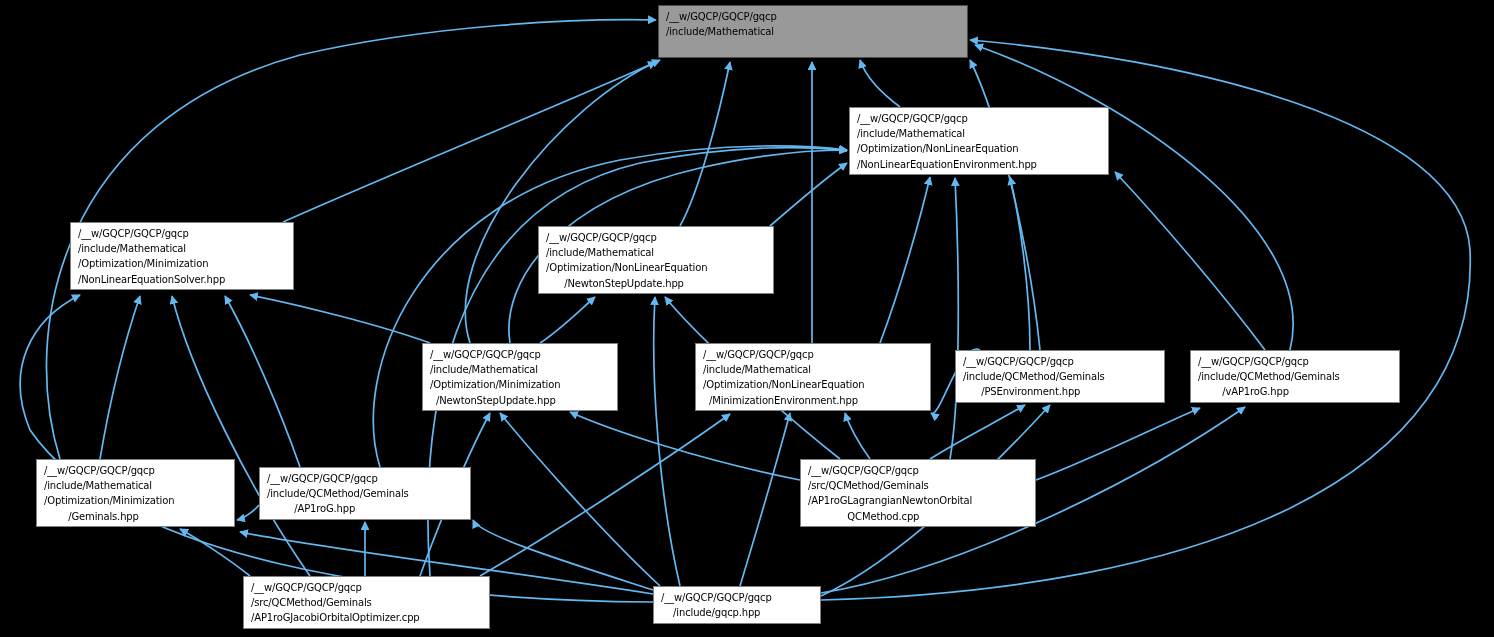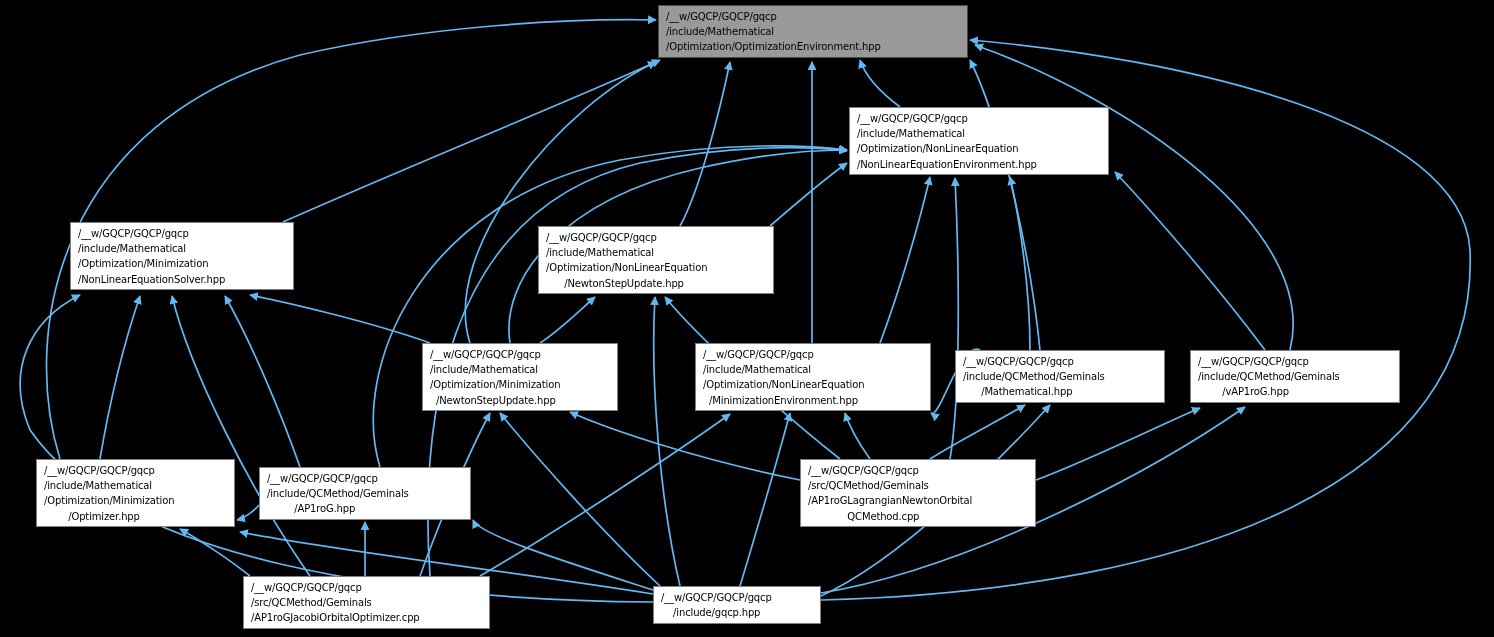--- a/index.html
+++ b/index.html
@@ -85,26 +85,26 @@
       <path d="M 930,459 C 960,440 1000,420 1025,405" fill="none" stroke="#63b8f2" stroke-width="1.7" marker-end="url(#arrow)"></path>
       <path d="M 821,596 C 900,560 1000,460 1050,405" fill="none" stroke="#63b8f2" stroke-width="1.7" marker-end="url(#arrow)"></path>
       <path d="M 1036,480 C 1090,460 1160,425 1200,408" fill="none" stroke="#63b8f2" stroke-width="1.7" marker-end="url(#arrow)"></path>
       <path d="M 821,593 C 960,570 1140,480 1245,407" fill="none" stroke="#63b8f2" stroke-width="1.7" marker-end="url(#arrow)"></path>
       <path d="M 259,505 C 255,510 245,518 237,520" fill="none" stroke="#63b8f2" stroke-width="1.7" marker-end="url(#arrow)"></path>
       <path d="M 250,576 C 230,560 200,540 180,529" fill="none" stroke="#63b8f2" stroke-width="1.7" marker-end="url(#arrow)"></path>
       <path d="M 653,594 C 500,570 330,550 240,532" fill="none" stroke="#63b8f2" stroke-width="1.7" marker-end="url(#arrow)"></path>
       <path d="M 365,576 C 365,555 365,535 365,522" fill="none" stroke="#63b8f2" stroke-width="1.7" marker-end="url(#arrow)"></path>
       <path d="M 653,590 C 560,560 480,535 473,520" fill="none" stroke="#63b8f2" stroke-width="1.7" marker-end="url(#arrow)"></path>
     </svg>
-<div class="node root" style="left: 658px; top: 5px; width: 310px; height: 53px;"><span class="ln">/__w/GQCP/GQCP/gqcp</span><span class="ln">/include/Mathematical</span><span class="ln">/Optimization/OptimizationEnvironment.hpp</span></div>
+<div class="node root" style="left: 658px; top: 5px; width: 310px; height: 53px;"><span class="ln">/__w/GQCP/GQCP/gqcp</span><span class="ln">/include/Mathematical</span></div>
     <div class="node" style="left: 849px; top: 107px; width: 260px; height: 68px;"><span class="ln">/__w/GQCP/GQCP/gqcp</span><span class="ln">/include/Mathematical</span><span class="ln">/Optimization/NonLinearEquation</span><span class="ln">/NonLinearEquationEnvironment.hpp</span></div>
     <div class="node" style="left: 70px; top: 222px; width: 224px; height: 68px;"><span class="ln">/__w/GQCP/GQCP/gqcp</span><span class="ln">/include/Mathematical</span><span class="ln">/Optimization/Minimization</span><span class="ln">/NonLinearEquationSolver.hpp</span></div>
     <div class="node" style="left: 538px; top: 226px; width: 236px; height: 68px;"><span class="ln">/__w/GQCP/GQCP/gqcp</span><span class="ln">/include/Mathematical</span><span class="ln">/Optimization/NonLinearEquation</span><span class="ln">      /NewtonStepUpdate.hpp</span></div>
     <div class="node" style="left: 422px; top: 343px; width: 196px; height: 68px;"><span class="ln">/__w/GQCP/GQCP/gqcp</span><span class="ln">/include/Mathematical</span><span class="ln">/Optimization/Minimization</span><span class="ln">  /NewtonStepUpdate.hpp</span></div>
     <div class="node" style="left: 695px; top: 343px; width: 236px; height: 68px;"><span class="ln">/__w/GQCP/GQCP/gqcp</span><span class="ln">/include/Mathematical</span><span class="ln">/Optimization/NonLinearEquation</span><span class="ln">  /MinimizationEnvironment.hpp</span></div>
-    <div class="node" style="left: 955px; top: 350px; width: 210px; height: 53px;"><span class="ln">/__w/GQCP/GQCP/gqcp</span><span class="ln">/include/QCMethod/Geminals</span><span class="ln">      /Mathematical.hpp</span></div>
+    <div class="node" style="left: 955px; top: 350px; width: 210px; height: 53px;"><span class="ln">/__w/GQCP/GQCP/gqcp</span><span class="ln">/include/QCMethod/Geminals</span><span class="ln">      /PSEnvironment.hpp</span></div>
     <div class="node" style="left: 1190px; top: 350px; width: 210px; height: 53px;"><span class="ln">/__w/GQCP/GQCP/gqcp</span><span class="ln">/include/QCMethod/Geminals</span><span class="ln">        /vAP1roG.hpp</span></div>
-    <div class="node" style="left: 36px; top: 459px; width: 199px; height: 68px;"><span class="ln">/__w/GQCP/GQCP/gqcp</span><span class="ln">/include/Mathematical</span><span class="ln">/Optimization/Minimization</span><span class="ln">        /Optimizer.hpp</span></div>
+    <div class="node" style="left: 36px; top: 459px; width: 199px; height: 68px;"><span class="ln">/__w/GQCP/GQCP/gqcp</span><span class="ln">/include/Mathematical</span><span class="ln">/Optimization/Minimization</span><span class="ln">        /Geminals.hpp</span></div>
     <div class="node" style="left: 259px; top: 467px; width: 212px; height: 53px;"><span class="ln">/__w/GQCP/GQCP/gqcp</span><span class="ln">/include/QCMethod/Geminals</span><span class="ln">         /AP1roG.hpp</span></div>
     <div class="node" style="left: 800px; top: 459px; width: 236px; height: 68px;"><span class="ln">/__w/GQCP/GQCP/gqcp</span><span class="ln">/src/QCMethod/Geminals</span><span class="ln">/AP1roGLagrangianNewtonOrbital</span><span class="ln">             QCMethod.cpp</span></div>
     <div class="node" style="left: 243px; top: 576px; width: 247px; height: 53px;"><span class="ln">/__w/GQCP/GQCP/gqcp</span><span class="ln">/src/QCMethod/Geminals</span><span class="ln">/AP1roGJacobiOrbitalOptimizer.cpp</span></div>
     <div class="node" style="left: 653px; top: 586px; width: 168px; height: 38px;"><span class="ln">/__w/GQCP/GQCP/gqcp</span><span class="ln">    /include/gqcp.hpp</span></div>
   </div>
 
 </body></html>

